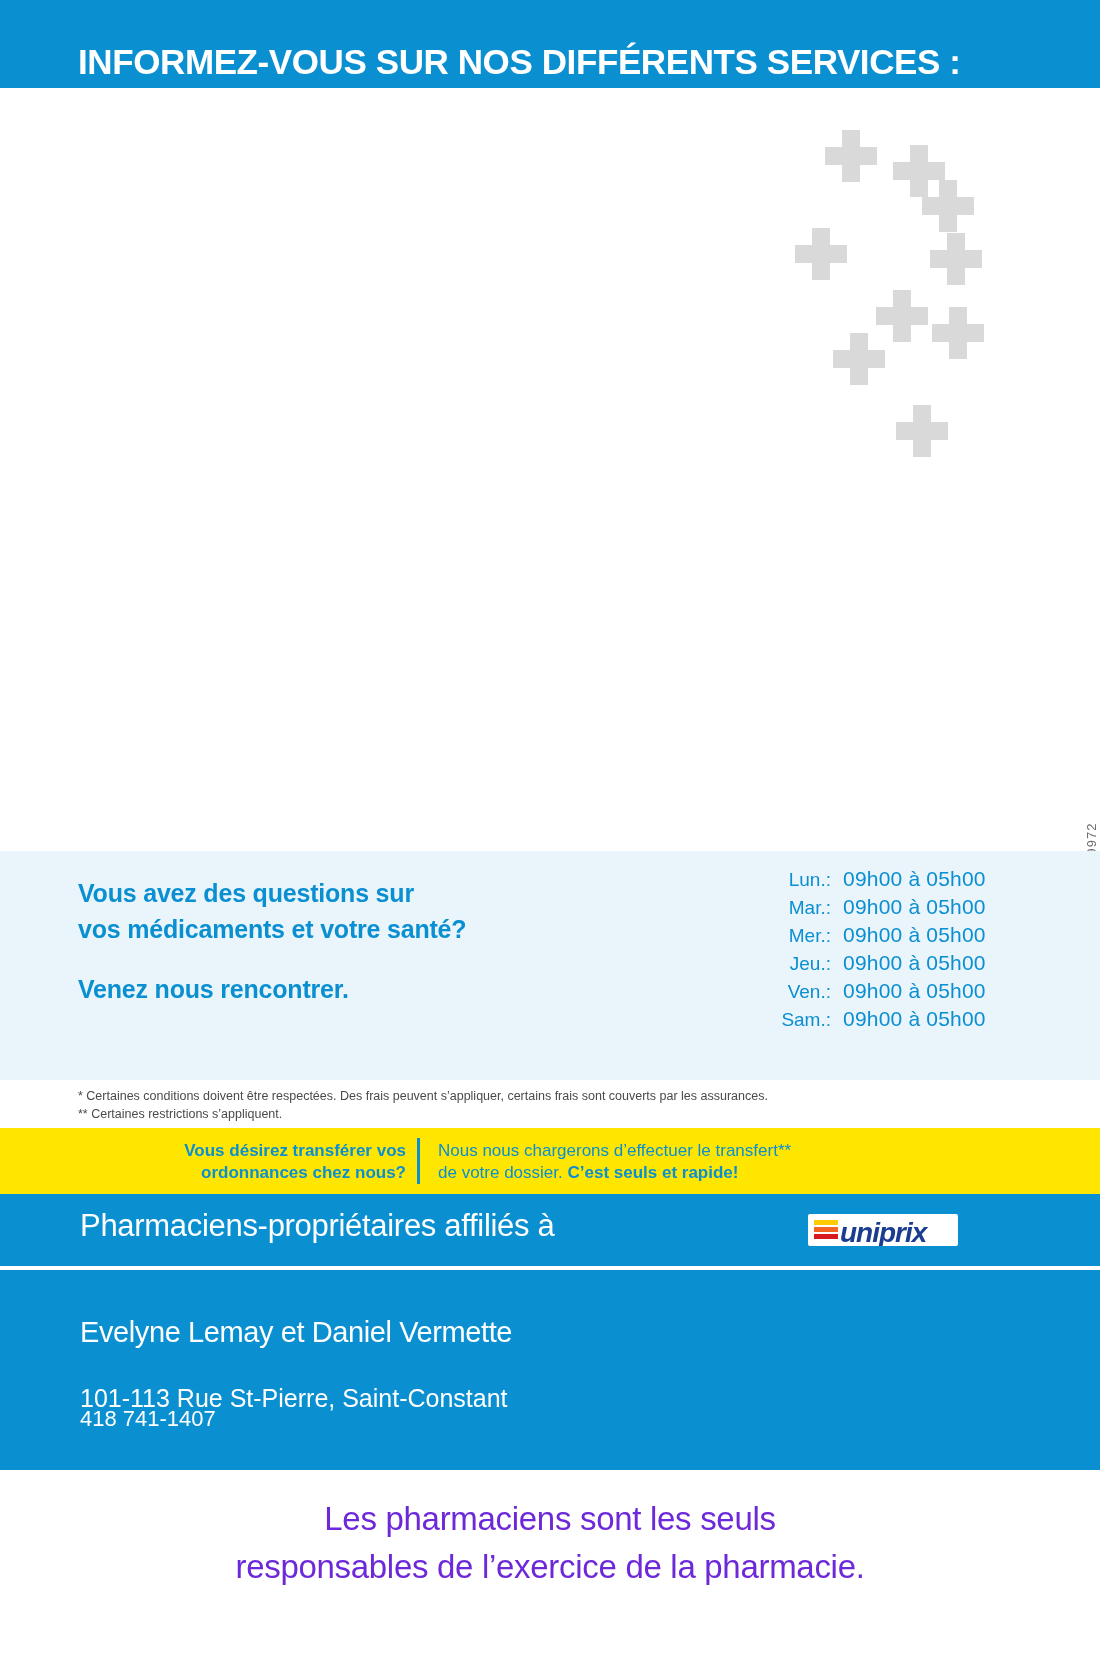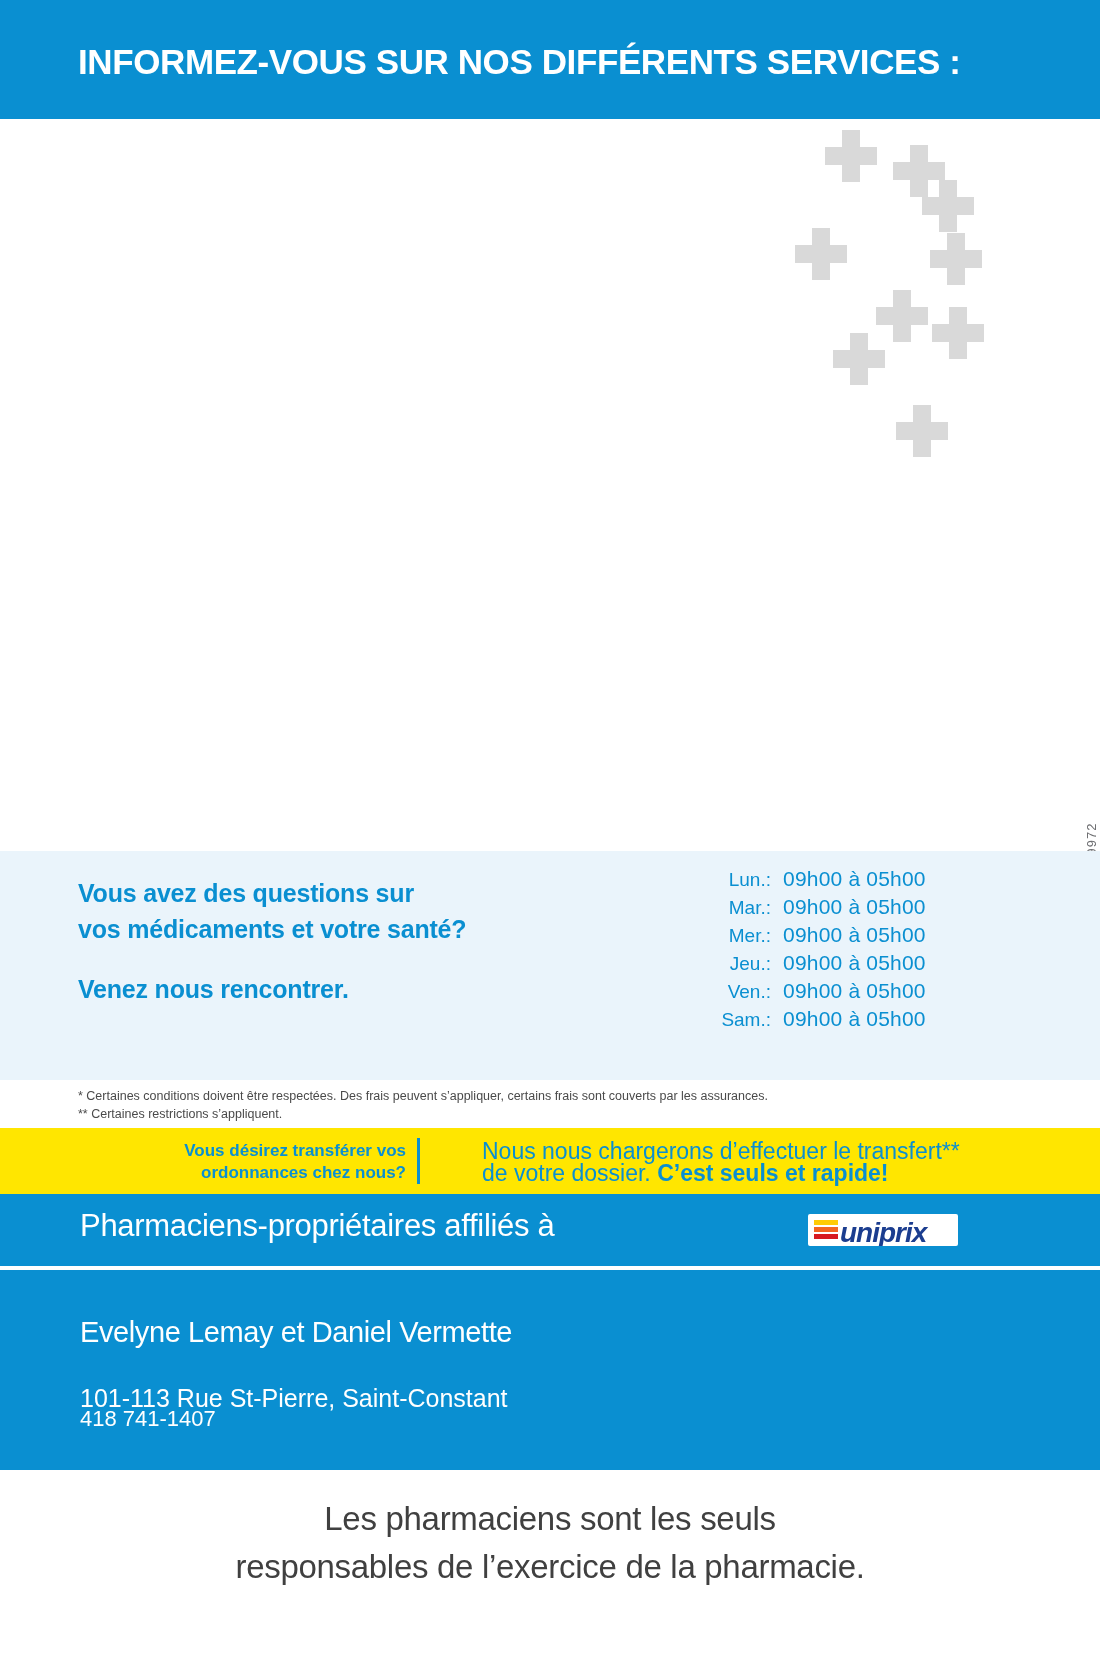--- a/index.html
+++ b/index.html
@@ -20,21 +20,21 @@
     left: 0; top: 0;
     width: 1100px;
     height: 1680px;
   }
 
   
   .header-band {
     position: absolute;
     left: 0; top: 0;
     width: 1100px;
-    height: 119px;
+    height: 88px;
     background: #0a8fd1;
   }
   .header-title {
     position: absolute;
     left: 78px;
     top: 42px;
     color: #ffffff;
     font-size: 35px;
     font-weight: bold;
     letter-spacing: -0.4px;
@@ -91,21 +91,21 @@
     left: 78px;
     top: 124px;
     color: #0a8fd1;
     font-size: 25px;
     font-weight: bold;
     letter-spacing: -0.2px;
   }
 
   .hours {
     position: absolute;
-    left: 699px;
+    left: 759px;
     top: 16px;
     width: 300px;
   }
   .hours-row {
     display: flex;
     align-items: baseline;
     height: 28px;
     color: #0a8fd1;
   }
   .hours-day {
@@ -158,23 +158,22 @@
     top: 10px;
     width: 3px;
     height: 46px;
     background: #0a8fd1;
   }
   .yellow-right {
     position: absolute;
     left: 438px;
     top: 12px;
     color: #0a8fd1;
-    font-size: 23px;
+    font-size: 17px;
     line-height: 22px;
-    margin-left: 44px;
   }
   .yellow-right b { font-weight: bold; }
 
   
   .affil-band {
     position: absolute;
     left: 0;
     top: 1194px;
     width: 1100px;
     height: 72px;
@@ -260,21 +259,21 @@
     font-size: 22px;
   }
 
   
   .legal {
     position: absolute;
     left: 0;
     top: 1495px;
     width: 1100px;
     text-align: center;
-    color: #404040;
+    color: #6d28d9;
     font-size: 33px;
     line-height: 48px;
     letter-spacing: -0.3px;
   }
 </style>
 </head>
 <body>
 
 <div class="page">
 

